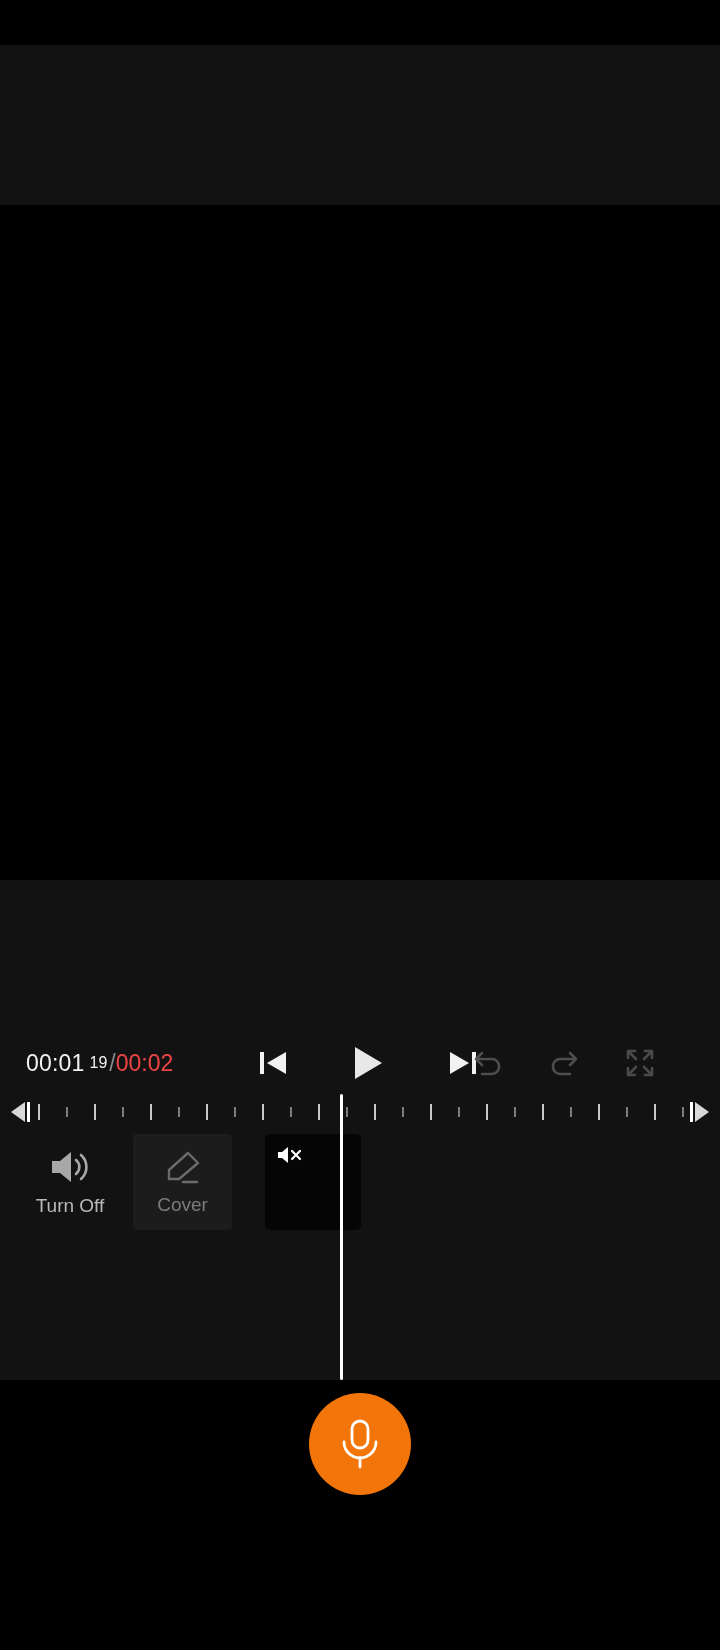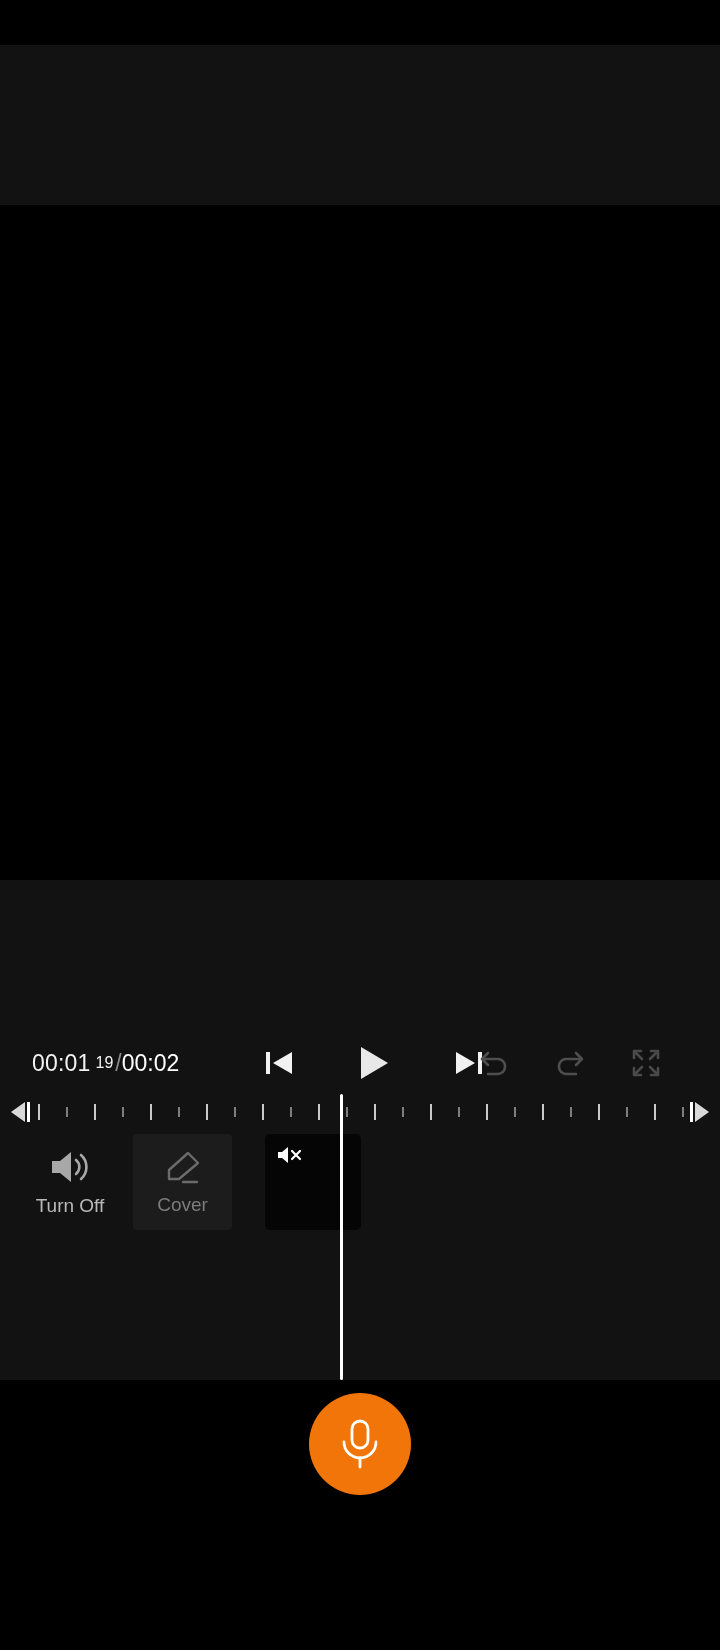--- a/index.html
+++ b/index.html
@@ -17,30 +17,30 @@
   
   .top-band { position:absolute; left:0; top:45px; width:720px; height:160px; background:#121212; }
 
   
   .preview { position:absolute; left:0; top:205px; width:720px; height:675px; background:#000; }
 
   
   .editor-panel { position:absolute; left:0; top:880px; width:720px; height:500px; background:#121212; }
 
   
-  .transport { position:absolute; left:14px; top:1037px; width:668px; height:52px; }
+  .transport { position:absolute; left:8px; top:1037px; width:668px; height:52px; }
 
   .timecode {
     position:absolute; left:18px; top:0; height:52px;
     display:flex; align-items:center; white-space:nowrap;
   }
   .tc-cur { font-size:23px; color:#f2f2f2; letter-spacing:.2px; }
   .tc-frames { font-size:16px; color:#f2f2f2; margin-left:5px; }
   .tc-sep { font-size:23px; color:#8a8a8a; margin-left:2px; }
-  .tc-total { font-size:23px; color:#ffffff; }
+  .tc-total { font-size:23px; color:#ef4444; }
 
   .transport-center {
     position:absolute; left:0; top:0; width:720px; height:52px;
     display:flex; align-items:center; justify-content:center; gap:48px;
     pointer-events:none;
   }
   .transport-center > * { pointer-events:auto; }
   .tbtn { width:46px; height:46px; display:flex; align-items:center; justify-content:center; }
 
   .transport-right {

